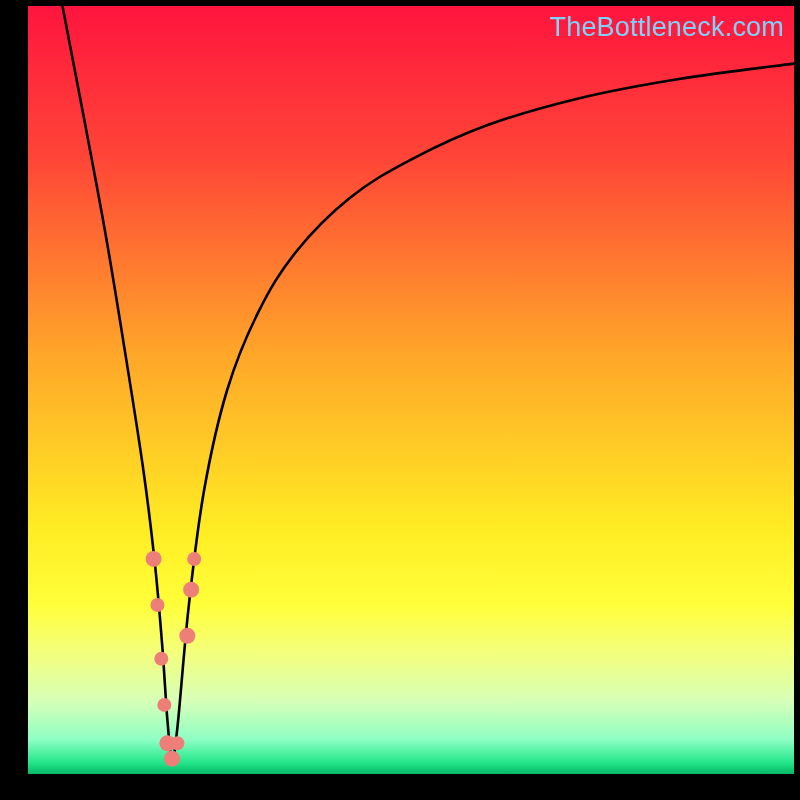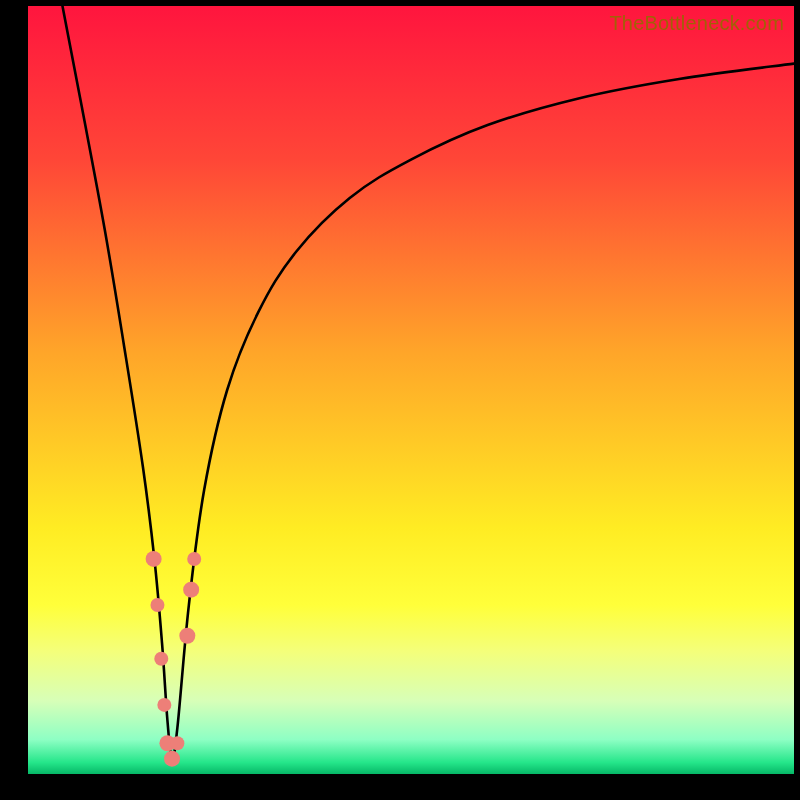--- a/index.html
+++ b/index.html
@@ -26,22 +26,22 @@
     overflow: hidden;
   }
   .gradient {
     position: absolute;
     inset: 0;
   }
   .watermark {
     position: absolute;
     top: 6px;
     right: 10px;
-    color: #a16207;
-    font-size: 20px;
+    color: #7dd3fc;
+    font-size: 27px;
     font-weight: 400;
     letter-spacing: 0.2px;
     pointer-events: none;
     text-align: right;
   }
   svg.curve {
     position: absolute;
     inset: 0;
   }
 </style>

